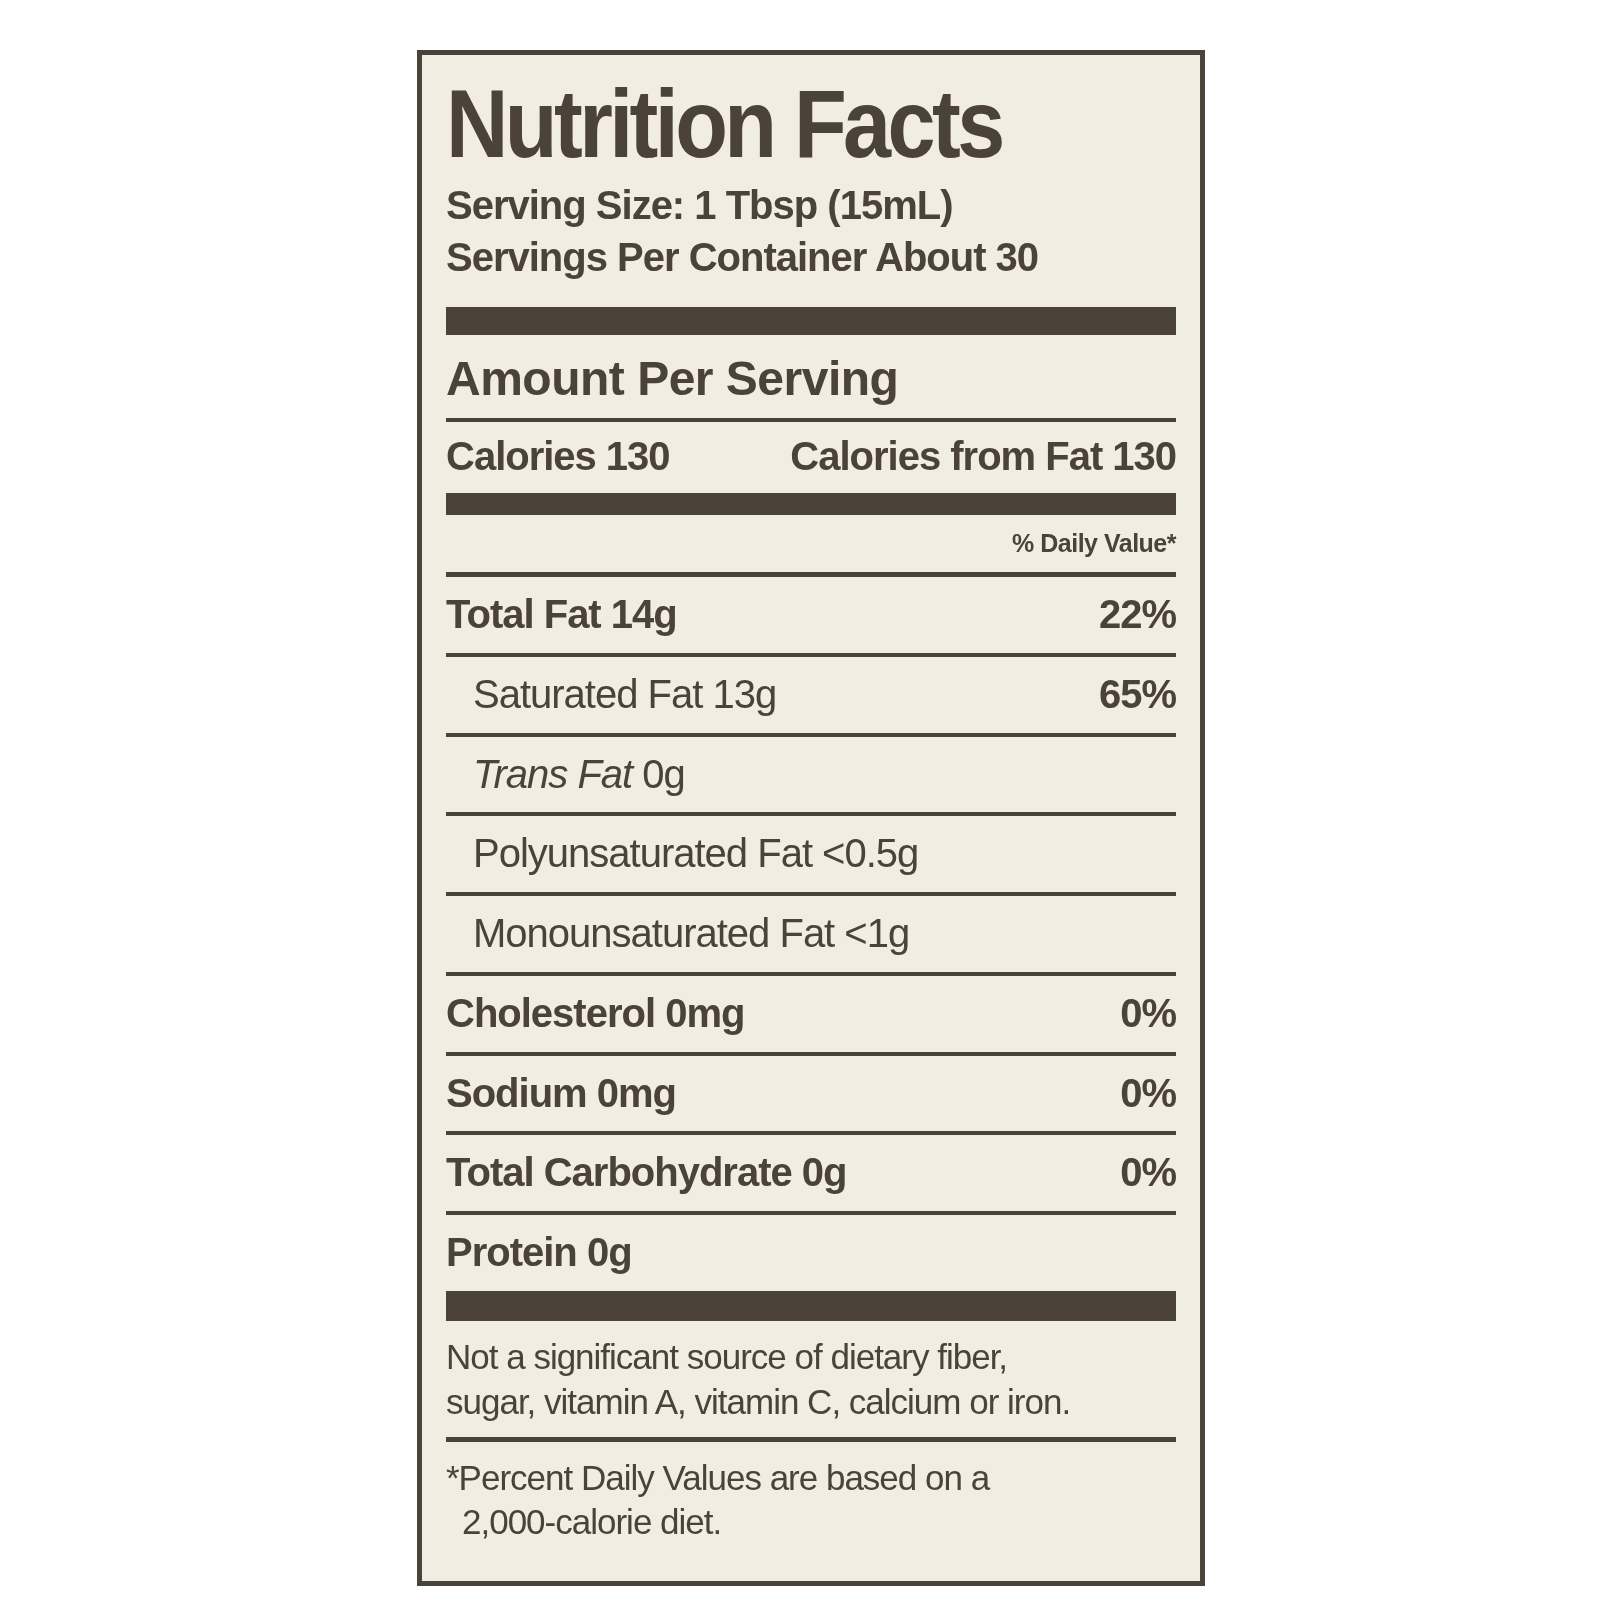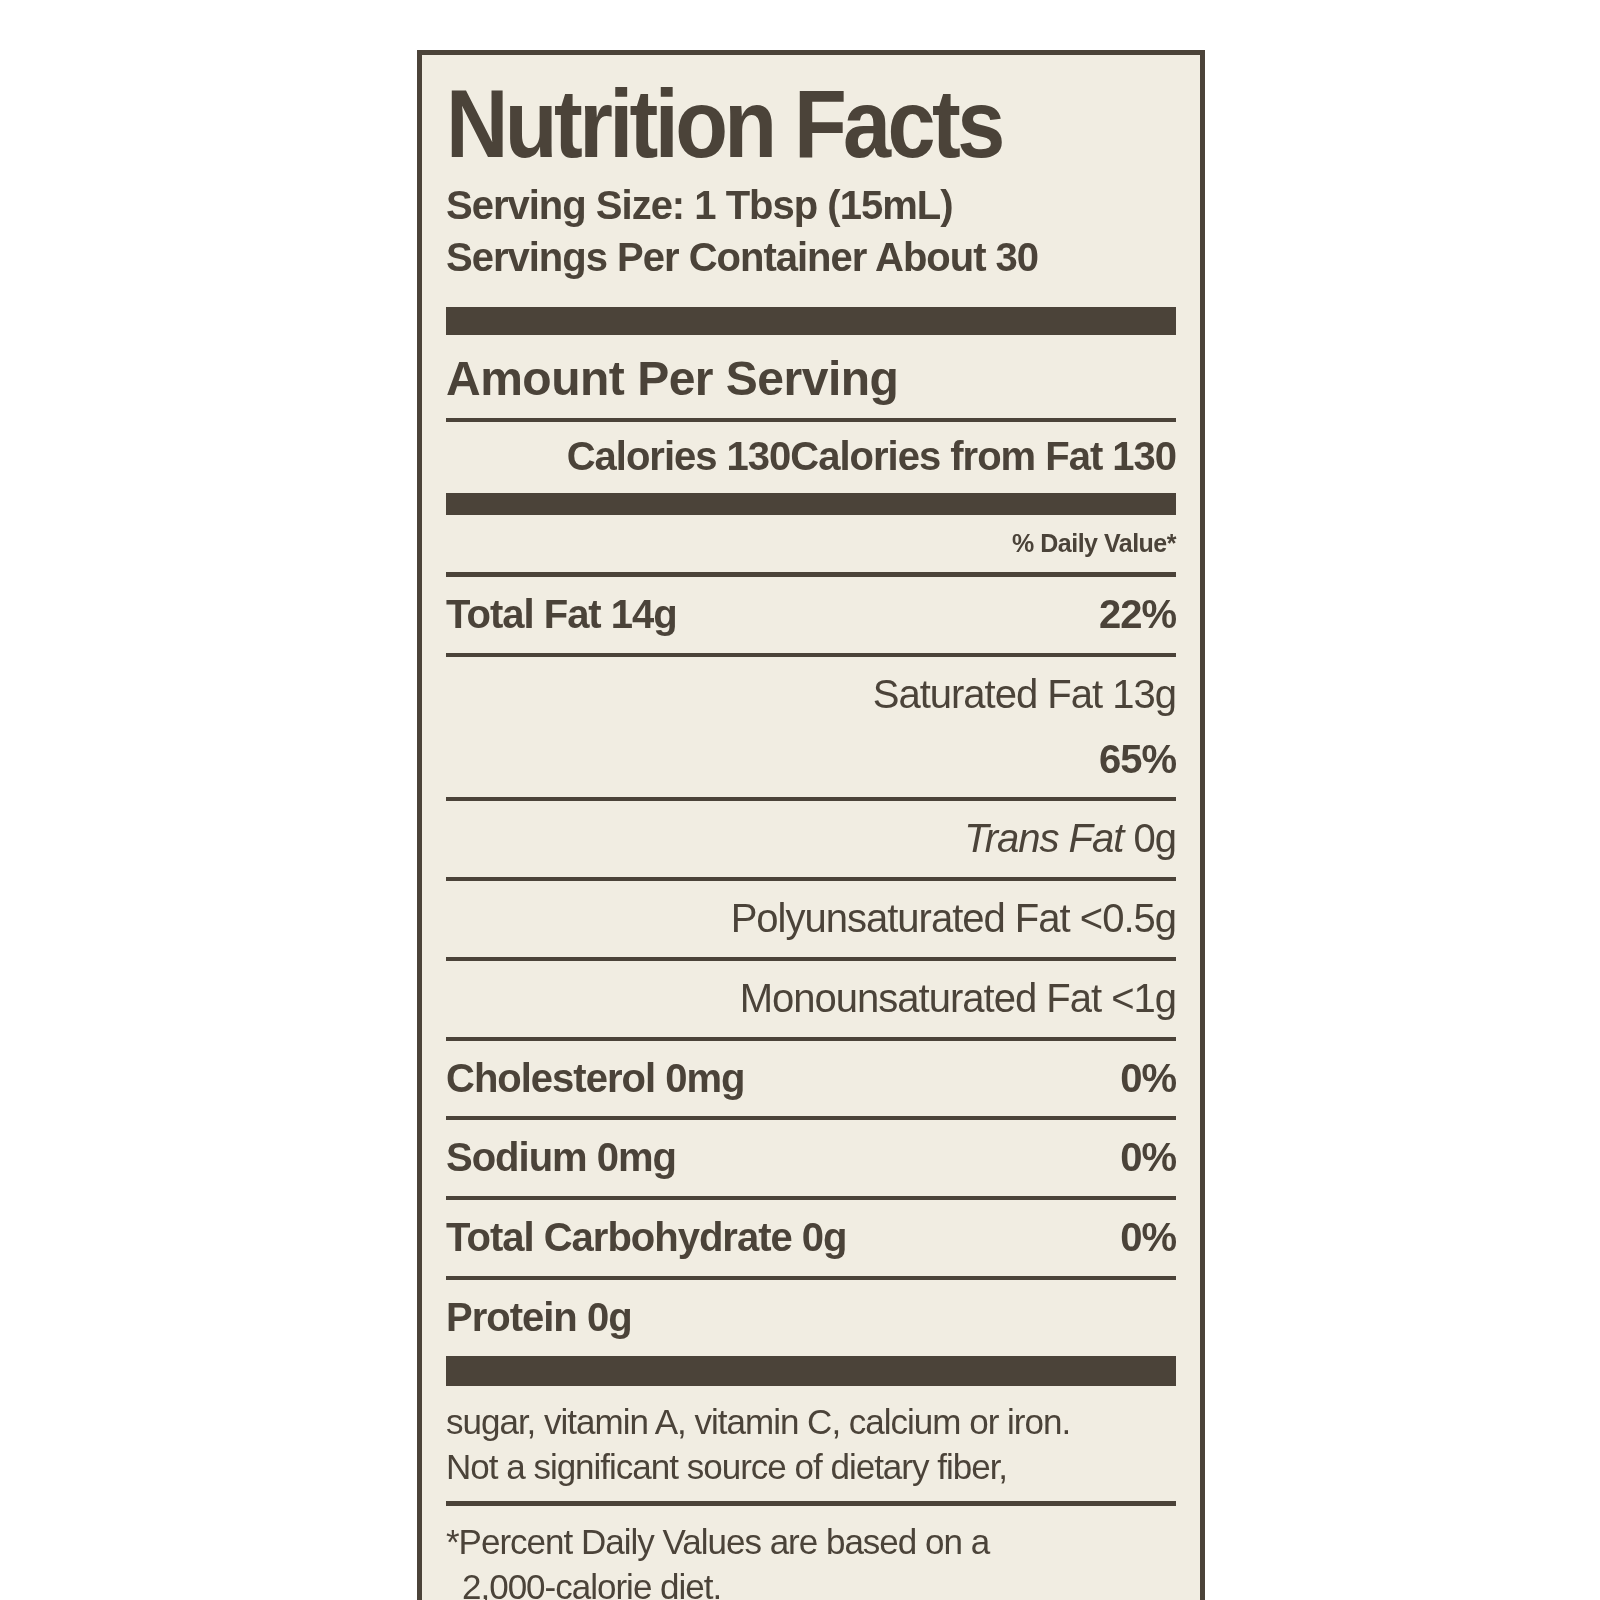--- a/index.html
+++ b/index.html
@@ -27,30 +27,30 @@
     font-size:40px; font-weight:bold; letter-spacing:-1px; line-height:1.3;
   }
   .bar { background:var(--ink); width:100%; }
   .bar-top { height:28px; margin-top:24px; }
   .bar-mid { height:22px; }
   .bar-bottom { height:30px; }
   .aps { font-size:48px; font-weight:bold; letter-spacing:-0.5px; padding:16px 0 12px 0; }
   .hairline { height:4px; background:var(--ink); }
   .hairline.thick { height:5px; }
   .calories-row {
-    display:flex; justify-content:flex-end; align-items:baseline;
+    display:flex; justify-content:space-between; align-items:baseline;
     font-size:40px; font-weight:bold; letter-spacing:-1px; padding:12px 0 14px 0;
   }
   .cal-group .val { margin-left:10px; }
   .dv-head { text-align:right; font-size:25px; font-weight:bold; letter-spacing:-0.5px; padding:14px 0 14px 0; }
   .row {
     display:flex; justify-content:space-between; align-items:flex-end;
     font-size:40px; letter-spacing:-1px; line-height:1.12; padding:15px 0 16px 0;gap:20px;
   }
-  .row.indent { padding-left:27px;flex-direction:column; }
+  .row.indent { padding-left:27px; }
   .row .row-left.bold, .row .dv { font-weight:bold; }
   .italic { font-style:italic; }
   .footnote { font-size:35px; letter-spacing:-1px; line-height:1.28; padding:14px 0 12px 0; }
   .footnote .fn-line { white-space:nowrap; }
   .footnote .hang { margin-left:16px; }
 </style>
 </head>
 <body>
 
 <div class="label">
@@ -117,22 +117,22 @@
       </div>
       <div class="hairline"></div>
       <div class="row">
         <span class="row-left bold"><span>Protein</span><span>&nbsp;0g</span></span>
       </div>
     </div>
 
   <div class="bar bar-bottom"></div>
 
   <div class="footnote">
+    <div class="fn-line">Not a significant source of dietary fiber,</div>
     <div class="fn-line">sugar, vitamin A, vitamin C, calcium or iron.</div>
-    <div class="fn-line">Not a significant source of dietary fiber,</div>
   </div>
 
   <div class="hairline thick"></div>
 
   <div class="footnote">
     <div class="fn-line">*Percent Daily Values are based on a</div>
     <div class="fn-line hang">2,000-calorie diet.</div>
   </div>
 </div>
 

